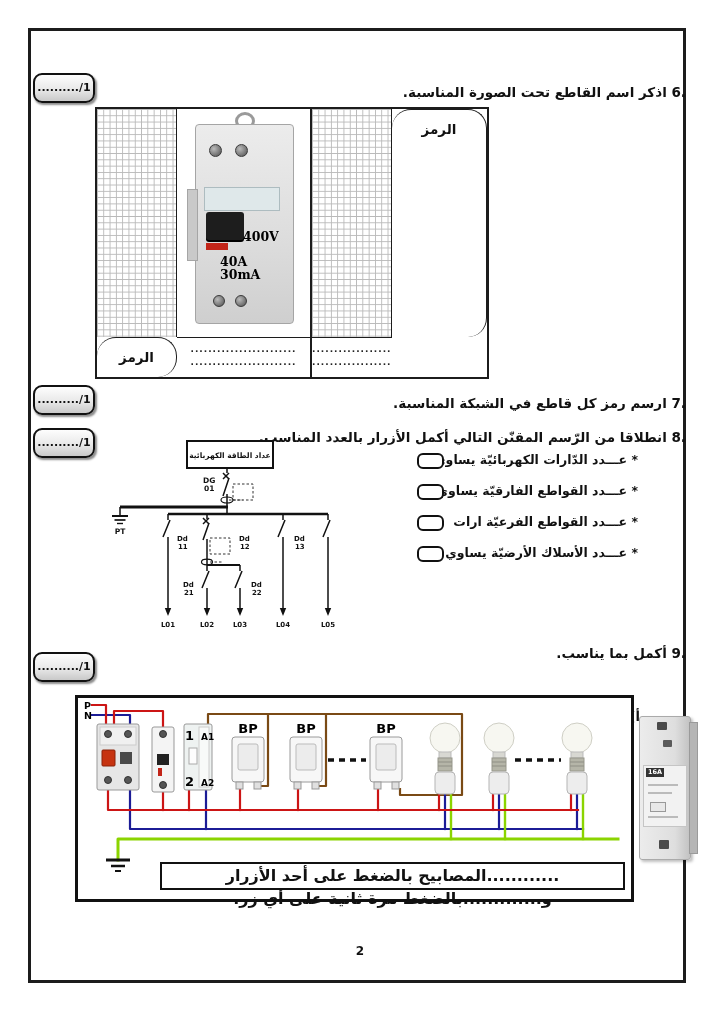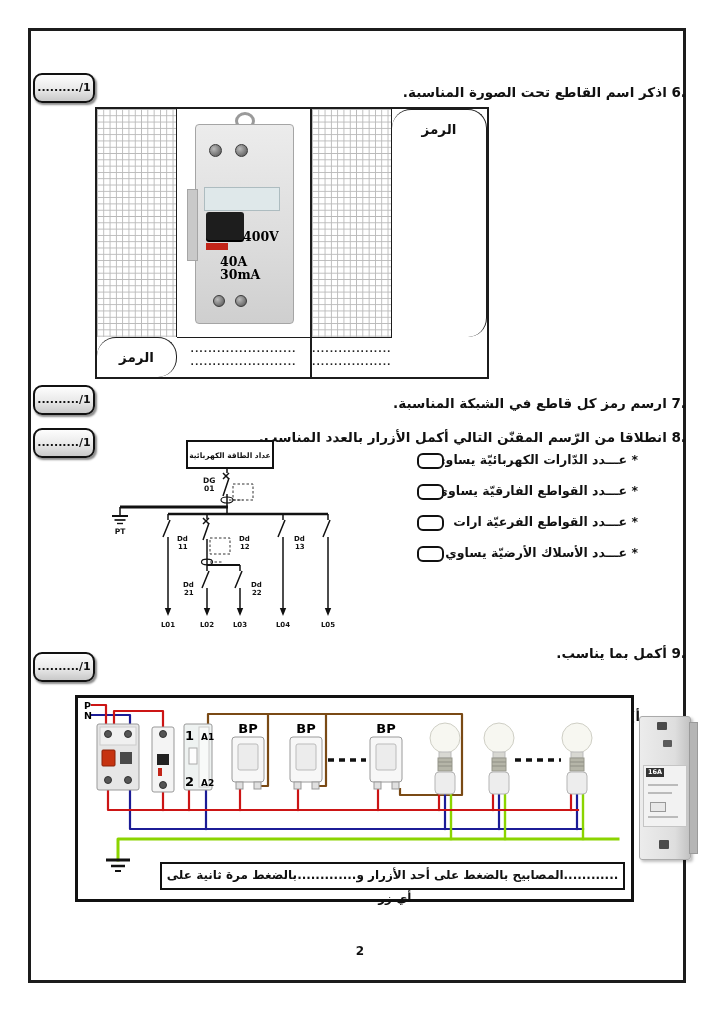--- a/index.html
+++ b/index.html
@@ -29,21 +29,21 @@
   .symdots{font-size:9px;letter-spacing:1px;color:#222;text-align:center;padding-top:5px;line-height:13px;font-weight:bold;}
   
   .devlabel{position:absolute;font-weight:bold;color:#000;font-family:"DejaVu Serif",serif;}
   .screw{position:absolute;border-radius:50%;background:radial-gradient(circle at 35% 35%,#bbb,#4d4d4d);border:1px solid #3a3a3a;}
   
   .bullet{right:82px;direction:rtl;font-size:12.5px;font-weight:bold;white-space:nowrap;}
   .chk{left:417px;width:27px;height:16px;border:2px solid #111;border-radius:6px;background:#fff;box-sizing:border-box;}
   
   .q9box{left:75px;top:695px;width:559px;height:207px;border:3px solid #111;box-sizing:border-box;background:#fff;}
   .strip{left:160px;top:862px;width:465px;height:28px;border:2.5px solid #111;box-sizing:border-box;
-         direction:rtl;text-align:center;font-size:12px;font-weight:bold;line-height:23px;background:#fff;}
+         direction:rtl;text-align:center;font-size:16px;font-weight:bold;line-height:23px;background:#fff;}
   .pagenum{left:0;right:0;top:944px;text-align:center;font-size:12px;font-weight:bold;}
   .module{left:639px;top:712px;width:58px;height:150px;}
   svg text{font-family:"DejaVu Sans",sans-serif;}
 </style>
 </head>
 <body>
 
 <div class="abs frame"></div>
 
 <div class="abs score" style="top:73px">........../1</div>

